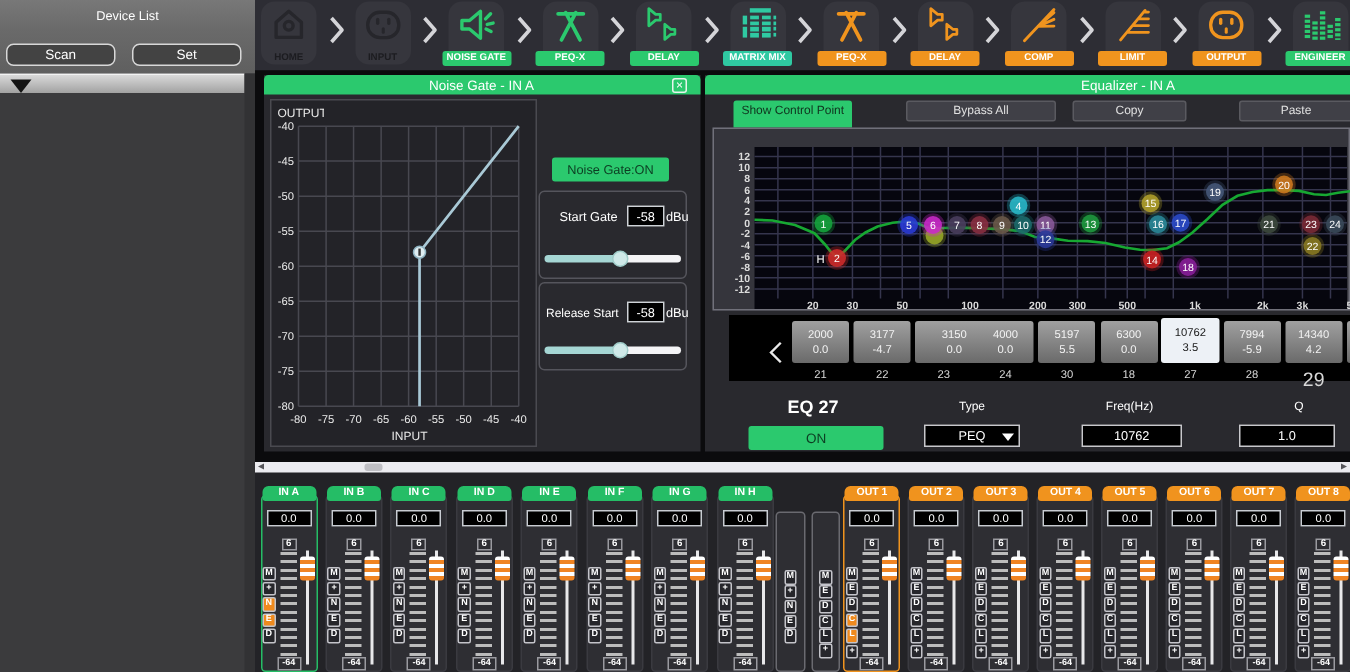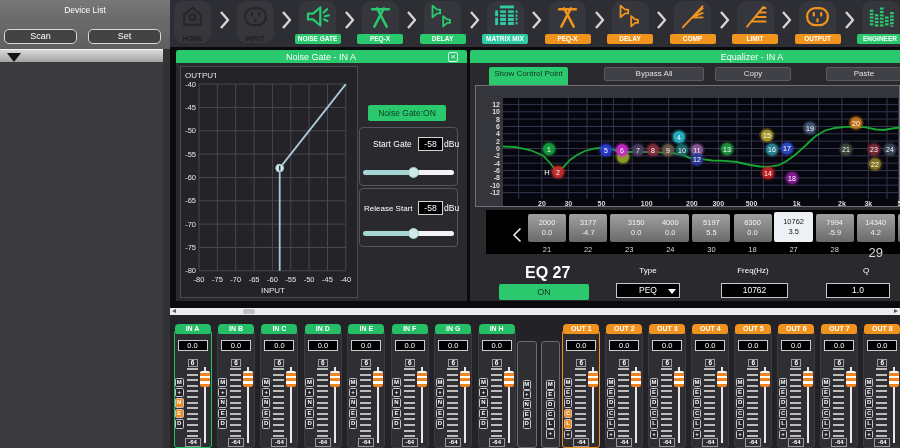--- a/index.html
+++ b/index.html
@@ -380,21 +380,21 @@
 <div class="txt" style="left:711.4px;top:244.5px;transform:translateX(-50%);font-size:7.5px;color:#d8d8d8;">30</div>
 <div class="abs" style="left:733.5px;top:213.5px;width:38px;height:28.5px;background:linear-gradient(180deg,#a0a0a0,#6a6a6a);border-radius:2px;color:#f2f2f2;font-size:7.5px;text-align:center;line-height:10px;padding-top:4px;">6300<br>0.0</div>
 <div class="txt" style="left:752.5px;top:244.5px;transform:translateX(-50%);font-size:7.5px;color:#d8d8d8;">18</div>
 <div class="abs" style="left:774.1px;top:212px;width:39px;height:29.5px;background:#edf1f6;border-radius:2px;color:#1a1a1a;font-size:7.5px;text-align:center;line-height:10px;padding-top:5px;">10762<br>3.5</div>
 <div class="txt" style="left:793.6px;top:244.5px;transform:translateX(-50%);font-size:7.5px;color:#d8d8d8;">27</div>
 <div class="abs" style="left:815.7px;top:213.5px;width:38px;height:28.5px;background:linear-gradient(180deg,#a0a0a0,#6a6a6a);border-radius:2px;color:#f2f2f2;font-size:7.5px;text-align:center;line-height:10px;padding-top:4px;">7994<br>-5.9</div>
 <div class="txt" style="left:834.7px;top:244.5px;transform:translateX(-50%);font-size:7.5px;color:#d8d8d8;">28</div>
 <div class="abs" style="left:856.8px;top:213.5px;width:38px;height:28.5px;background:linear-gradient(180deg,#a0a0a0,#6a6a6a);border-radius:2px;color:#f2f2f2;font-size:7.5px;text-align:center;line-height:10px;padding-top:4px;">14340<br>4.2</div>
 <div class="txt" style="left:875.8px;top:244.5px;transform:translateX(-50%);font-size:13px;color:#d8d8d8;">29</div>
 <div class="abs" style="left:897.9000000000001px;top:213.5px;width:38px;height:28.5px;background:linear-gradient(180deg,#a0a0a0,#6a6a6a);border-radius:2px;color:#f2f2f2;font-size:7.5px;text-align:center;line-height:10px;padding-top:4px;">17692<br>0.0</div>
-<div class="txt" style="left:525px;top:264px;font-size:16px;font-weight:bold;">EQ 27</div>
+<div class="txt" style="left:525px;top:264px;font-size:12px;font-weight:bold;">EQ 27</div>
 <div class="abs" style="left:499px;top:284px;width:90px;height:16px;background:#2bc96e;border-radius:2px;color:#0c3d22;font-size:9px;text-align:center;line-height:16px;">ON</div>
 <div class="txt" style="left:648px;top:266px;transform:translateX(-50%);font-size:8px;">Type</div>
 <div class="abs" style="left:616px;top:283px;width:64px;height:15px;background:#000;border:1px solid #c8c8cc;color:#fff;font-size:8.5px;text-align:center;line-height:13px;">PEQ</div>
 <div class="abs" style="left:668px;top:289px;width:0;height:0;border-left:4px solid transparent;border-right:4px solid transparent;border-top:5px solid #fff;"></div>
 <div class="txt" style="left:753px;top:266px;transform:translateX(-50%);font-size:8px;">Freq(Hz)</div>
 <div class="abs" style="left:721px;top:283px;width:67px;height:15px;background:#000;border:1px solid #c8c8cc;color:#fff;font-size:8.5px;text-align:center;line-height:13px;">10762</div>
 <div class="txt" style="left:866px;top:266px;transform:translateX(-50%);font-size:8px;">Q</div>
 <div class="abs" style="left:826px;top:283px;width:64px;height:15px;background:#000;border:1px solid #c8c8cc;color:#fff;font-size:8.5px;text-align:center;line-height:13px;">1.0</div>
 <div class="abs" style="left:170px;top:308px;width:730px;height:140px;background:#232327;"></div>
 <div class="abs" style="left:170px;top:307.5px;width:730px;height:7px;background:#ececf0;"></div>

